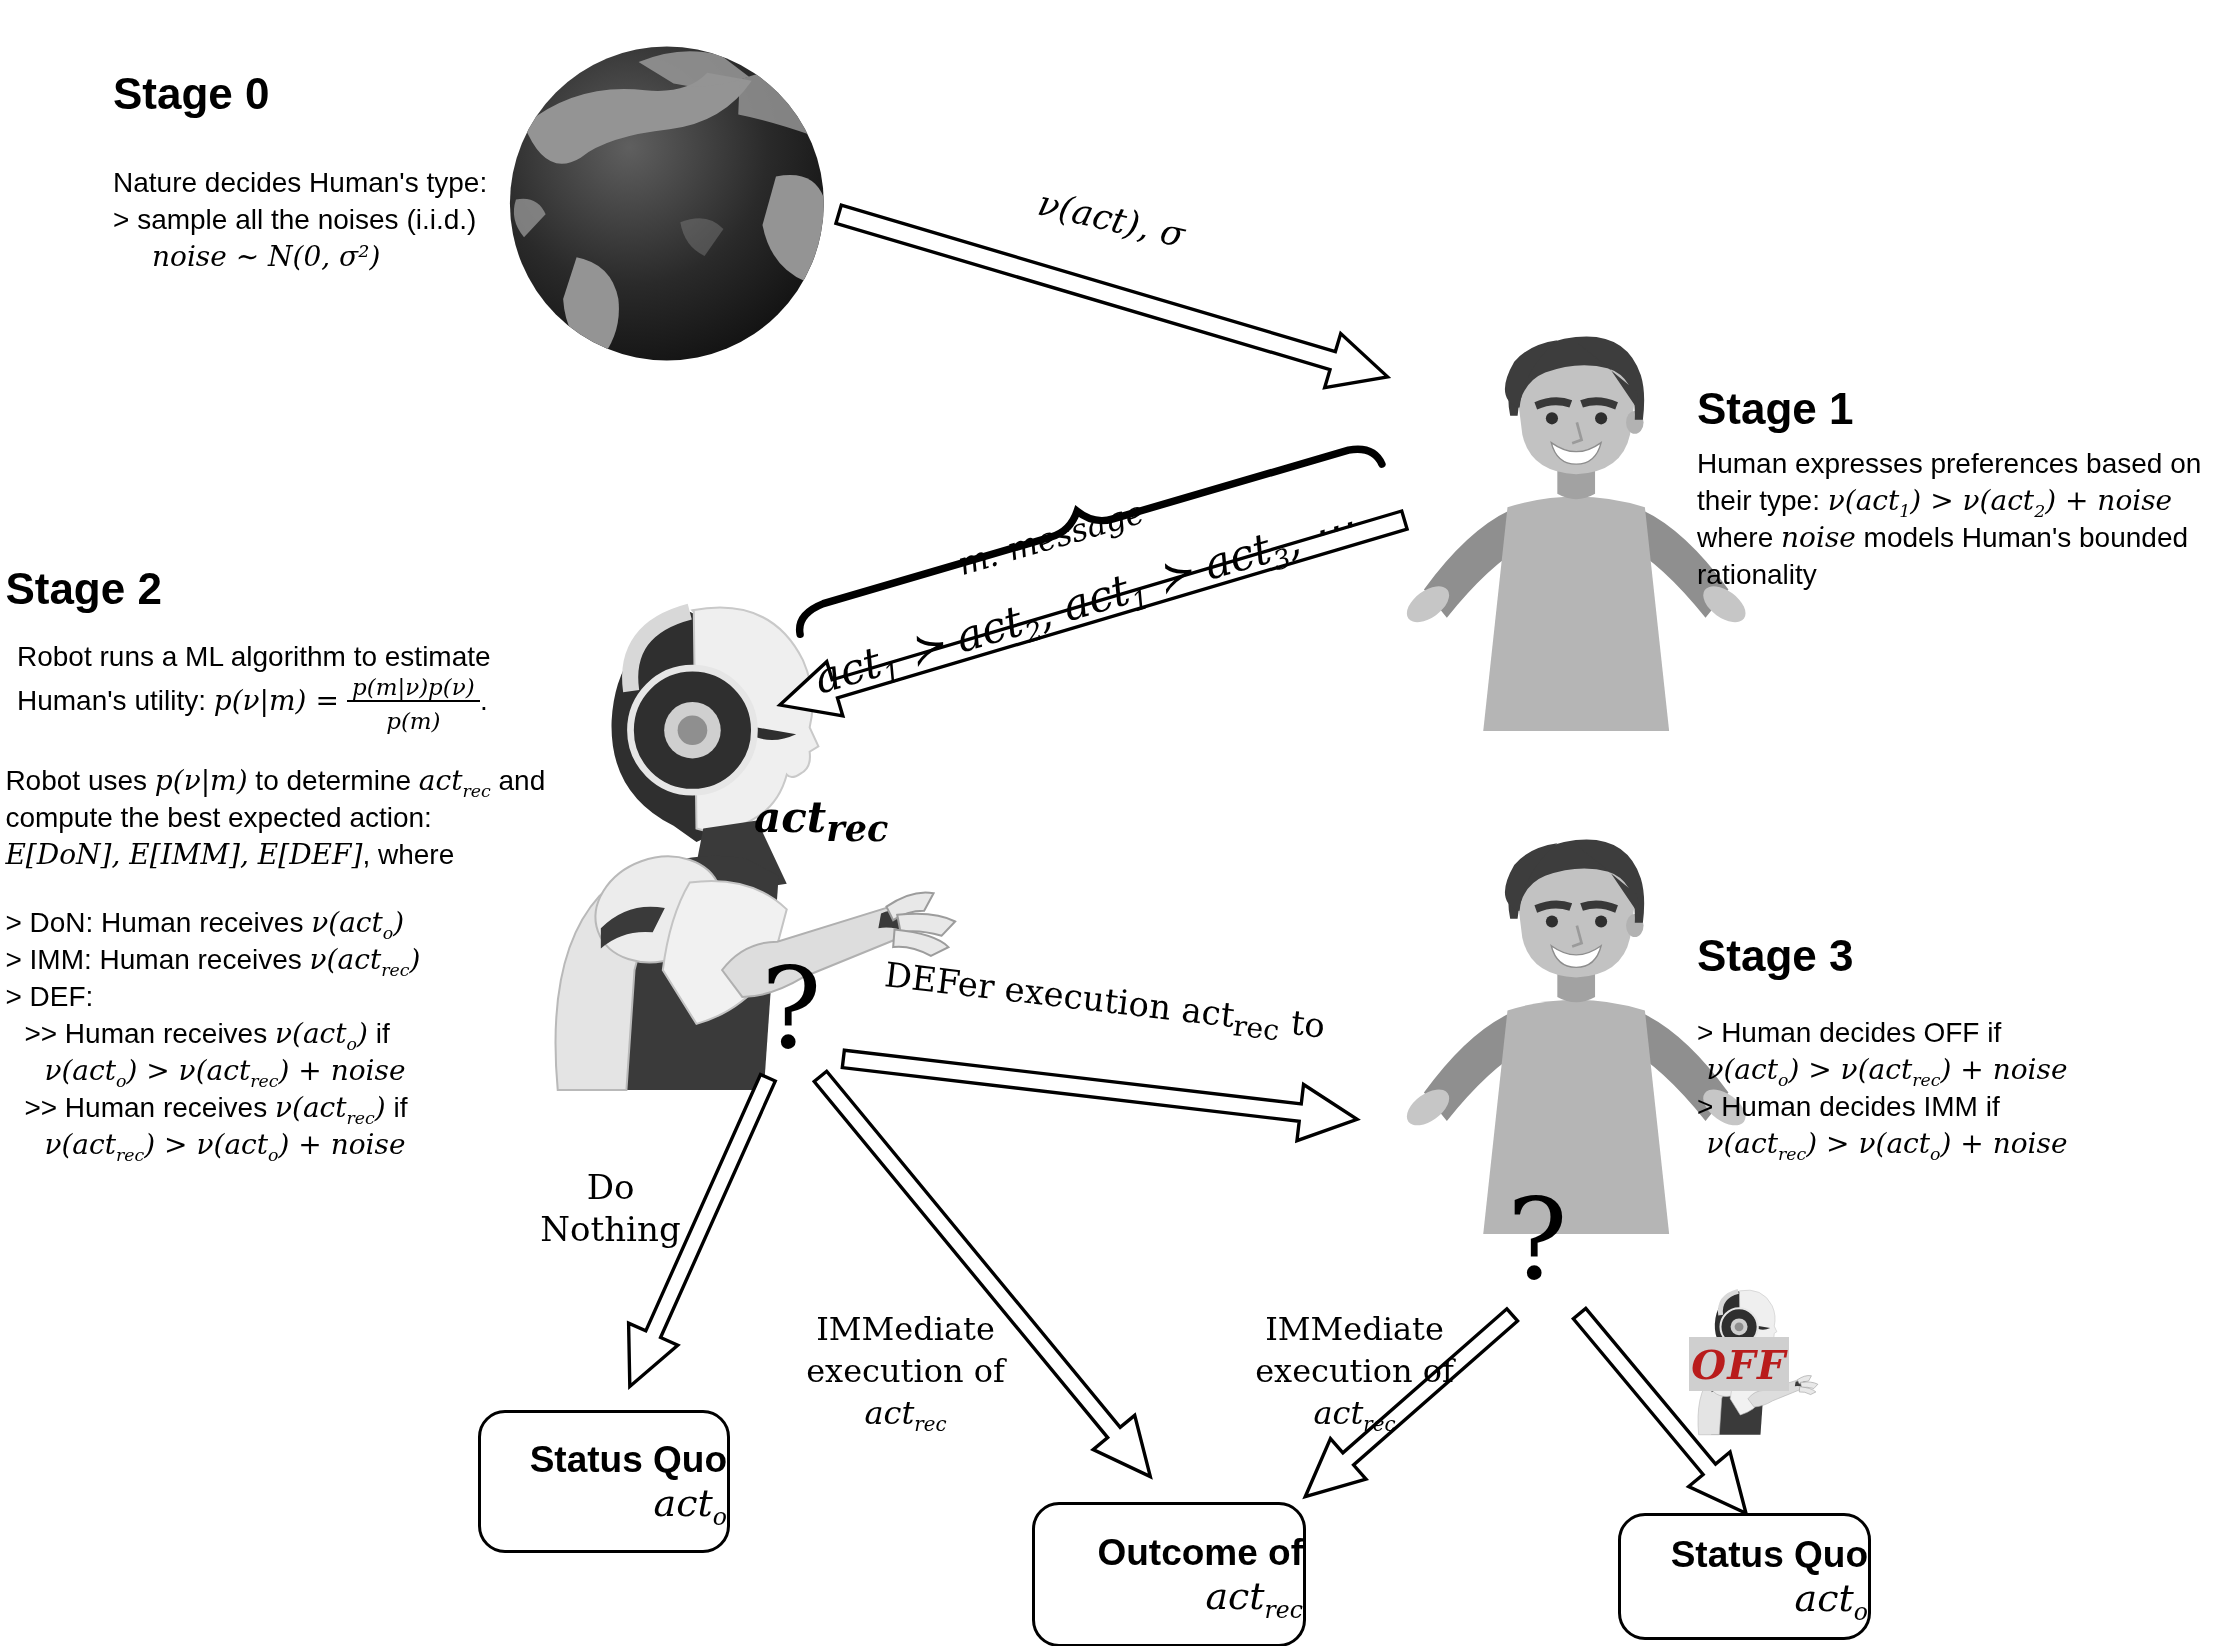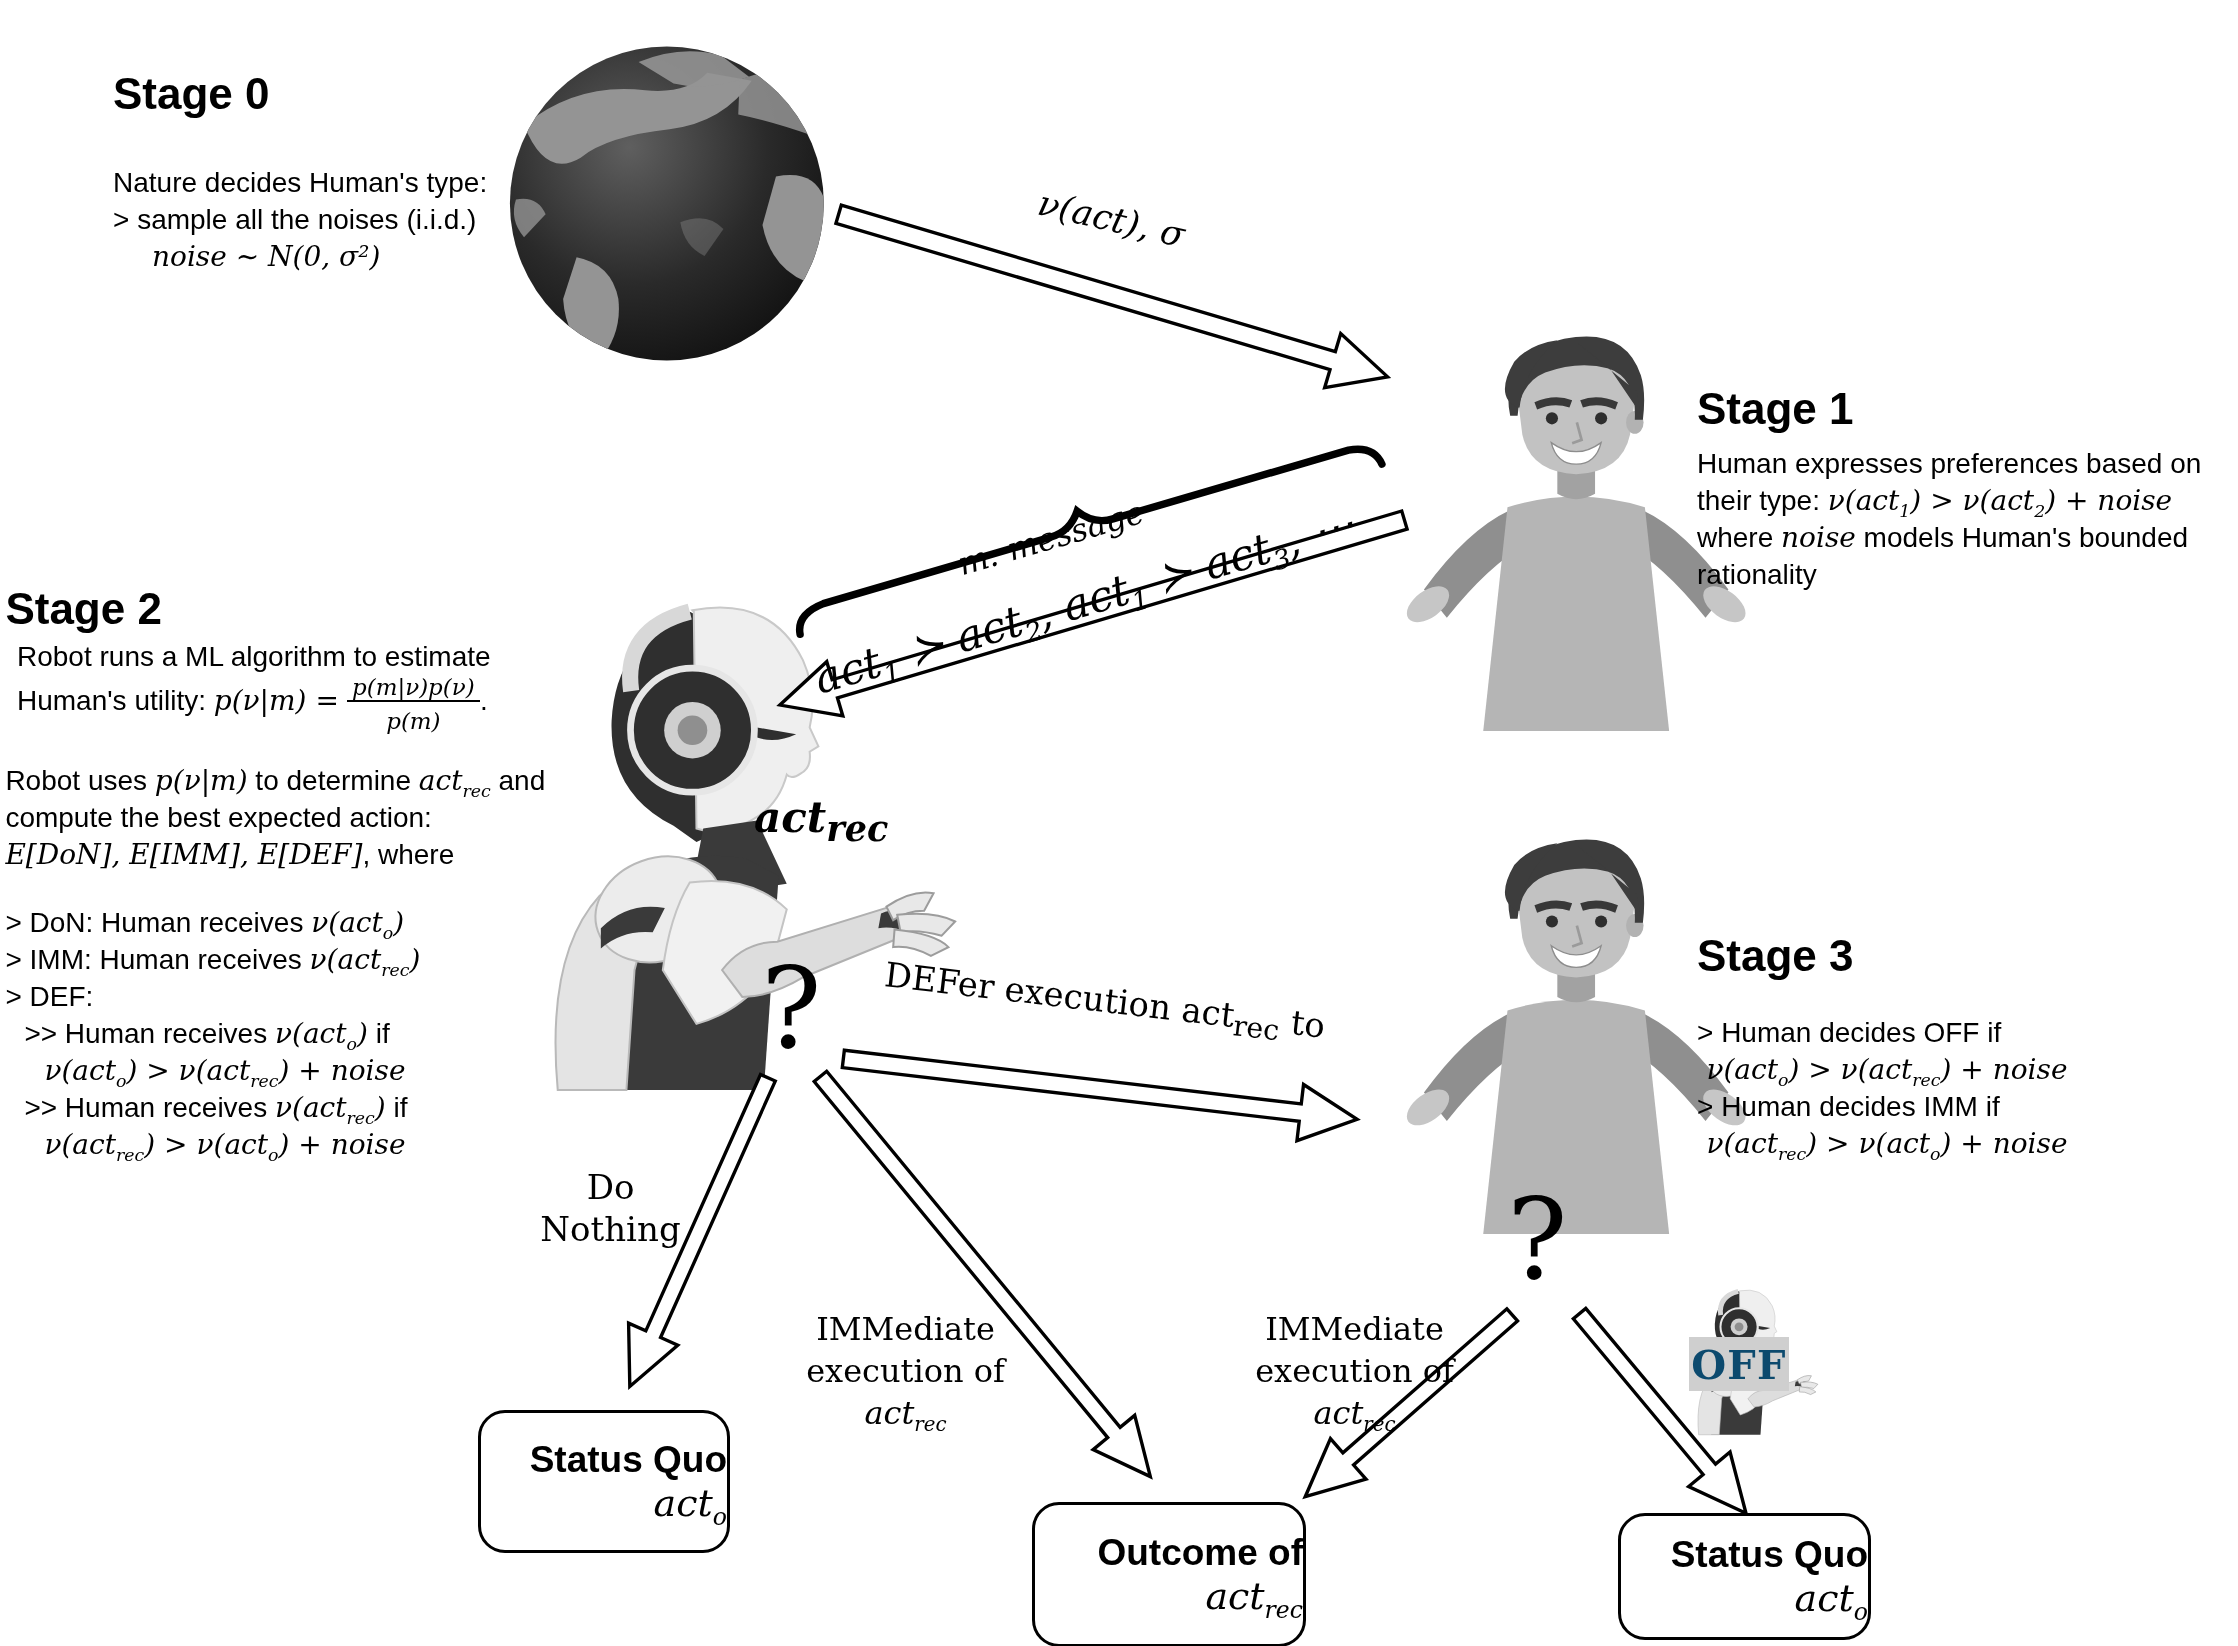--- a/index.html
+++ b/index.html
@@ -19,21 +19,21 @@
   .frac{display:inline-block;vertical-align:-19px;text-align:center;font-size:0.82em;line-height:1.05;}
   .frac .fnum{display:block;border-bottom:2px solid #000;padding:0 5.4px 1.3px;}
   .frac .fden{display:block;padding-top:7px;}
   .box{position:absolute;z-index:2;border:3.4px solid #000;border-radius:27px;background:#fff;
        display:flex;flex-direction:column;align-items:flex-end;justify-content:center;}
   .box .btitle{font-size:37px;font-weight:bold;line-height:43px;}
   .box .bsub{font-size:38px;line-height:44px;}
   .indent1{padding-left:19px;}
   .indent2{padding-left:39px;}
   #off-sign{position:absolute;z-index:3;background:#cfcfcf;display:flex;align-items:center;justify-content:center;}
-  #off-sign .off-label{font-family:"DejaVu Serif",serif;font-weight:bold;font-size:40px;color:#0c4a6e;letter-spacing:1.3px;}
+  #off-sign .off-label{font-family:"DejaVu Serif",serif;font-weight:bold;font-size:40px;color:#b91c1c;letter-spacing:1.3px;font-style:italic;}
 </style>
 </head>
 <body>
 
 <div id="canvas">
 
   <svg id="art" width="2239" height="1647" viewBox="0 0 3324 2445">
     <defs>
       <radialGradient id="gGlobe" cx="38%" cy="32%" r="80%">
         <stop offset="0%" stop-color="#5f5f5f"></stop>
@@ -147,21 +147,21 @@
   <div class="txt math nowrap center" style="left:970px;top:199px;width:283px;font-size:35px;transform:rotate(13deg);">ν(act), σ</div>
 
   <div class="txt h-title" style="left:1697px;top:364px;margin-top:20px;">Stage 1</div>
   <div class="txt body-text" style="left:1697px;top:445px;width:549px;">
     <span>Human expresses preferences based on their  type: </span><span class="math">ν(act<sub>1</sub>) &gt; ν(act<sub>2</sub>) + noise</span><span> where </span><span class="math">noise</span><span> models Human's bounded rationality</span>
   </div>
 
   <div class="txt serif-label nowrap center" style="left:896px;top:519px;width:310px;font-style:italic;font-size:32px;transform:rotate(-16.3deg);">m:  message</div>
   <div class="txt math nowrap center" style="left:748px;top:576px;width:673px;font-size:43px;transform:rotate(-16.3deg);">act<sub>1</sub> ≻ act<sub>2</sub>,    act<sub>1</sub> ≻ act<sub>3</sub>,    ⋯</div>
 
-  <div class="txt h-title" style="left:5.4px;top:584px;">Stage 2</div>
+  <div class="txt h-title" style="left:5.4px;top:564px;">Stage 2</div>
   <div class="txt body-text" style="left:17px;top:638px;width:539px;">
     <span>Robot runs a ML algorithm to estimate Human's utility: </span><span class="math">p(ν|m) =</span>
     <span class="frac math"><span class="fnum">p(m|ν)p(ν)</span><span class="fden">p(m)</span></span><span>.</span>
   </div>
   <div class="txt body-text" style="left:5.4px;top:762px;width:546px;">
     <span>Robot uses </span><span class="math">p(ν|m)</span><span> to determine </span><span class="math">act<sub>rec</sub></span><span> and compute the best expected action:</span>
     <span class="math">E[DoN], E[IMM], E[DEF]</span><span>, where</span>
   </div>
   <div class="txt body-text" style="left:5.4px;top:904px;width:546px;">
     <div><span>&gt; DoN: Human receives </span><span class="math">ν(act<sub>o</sub>)</span></div>

